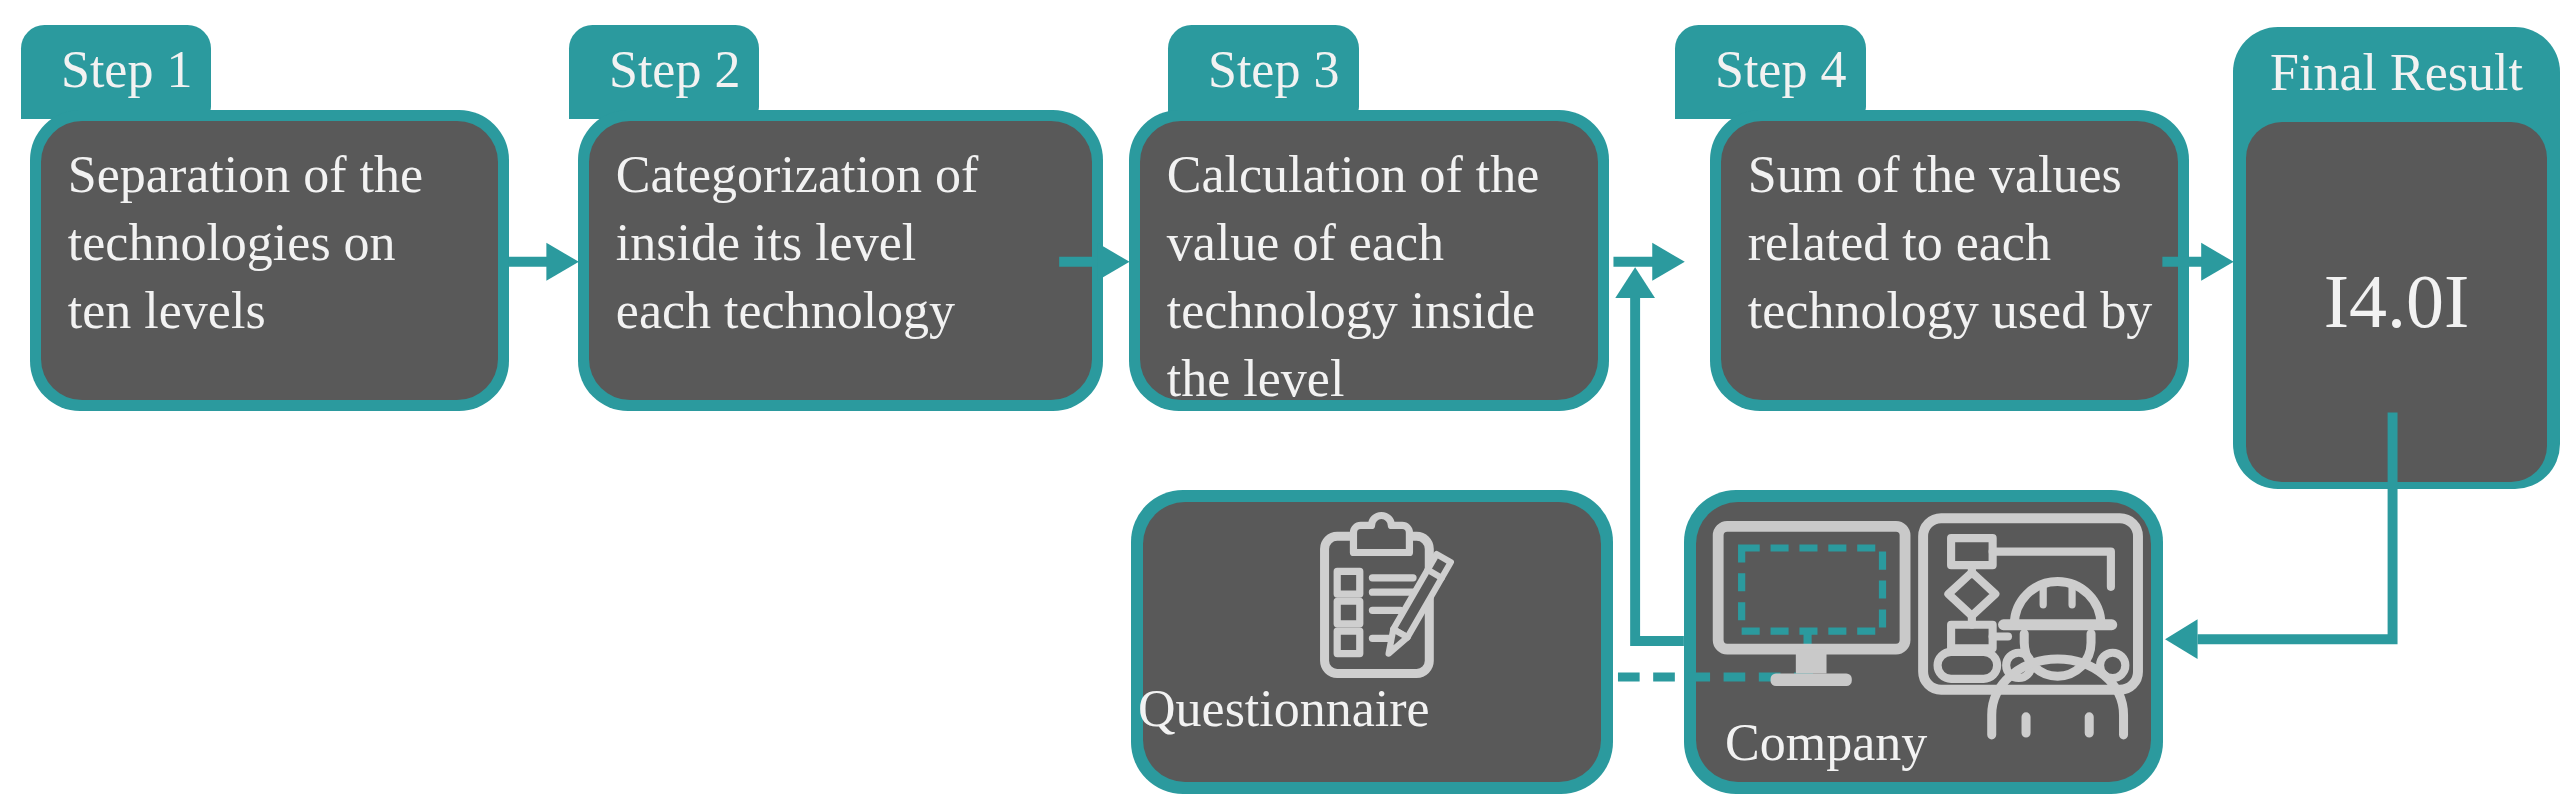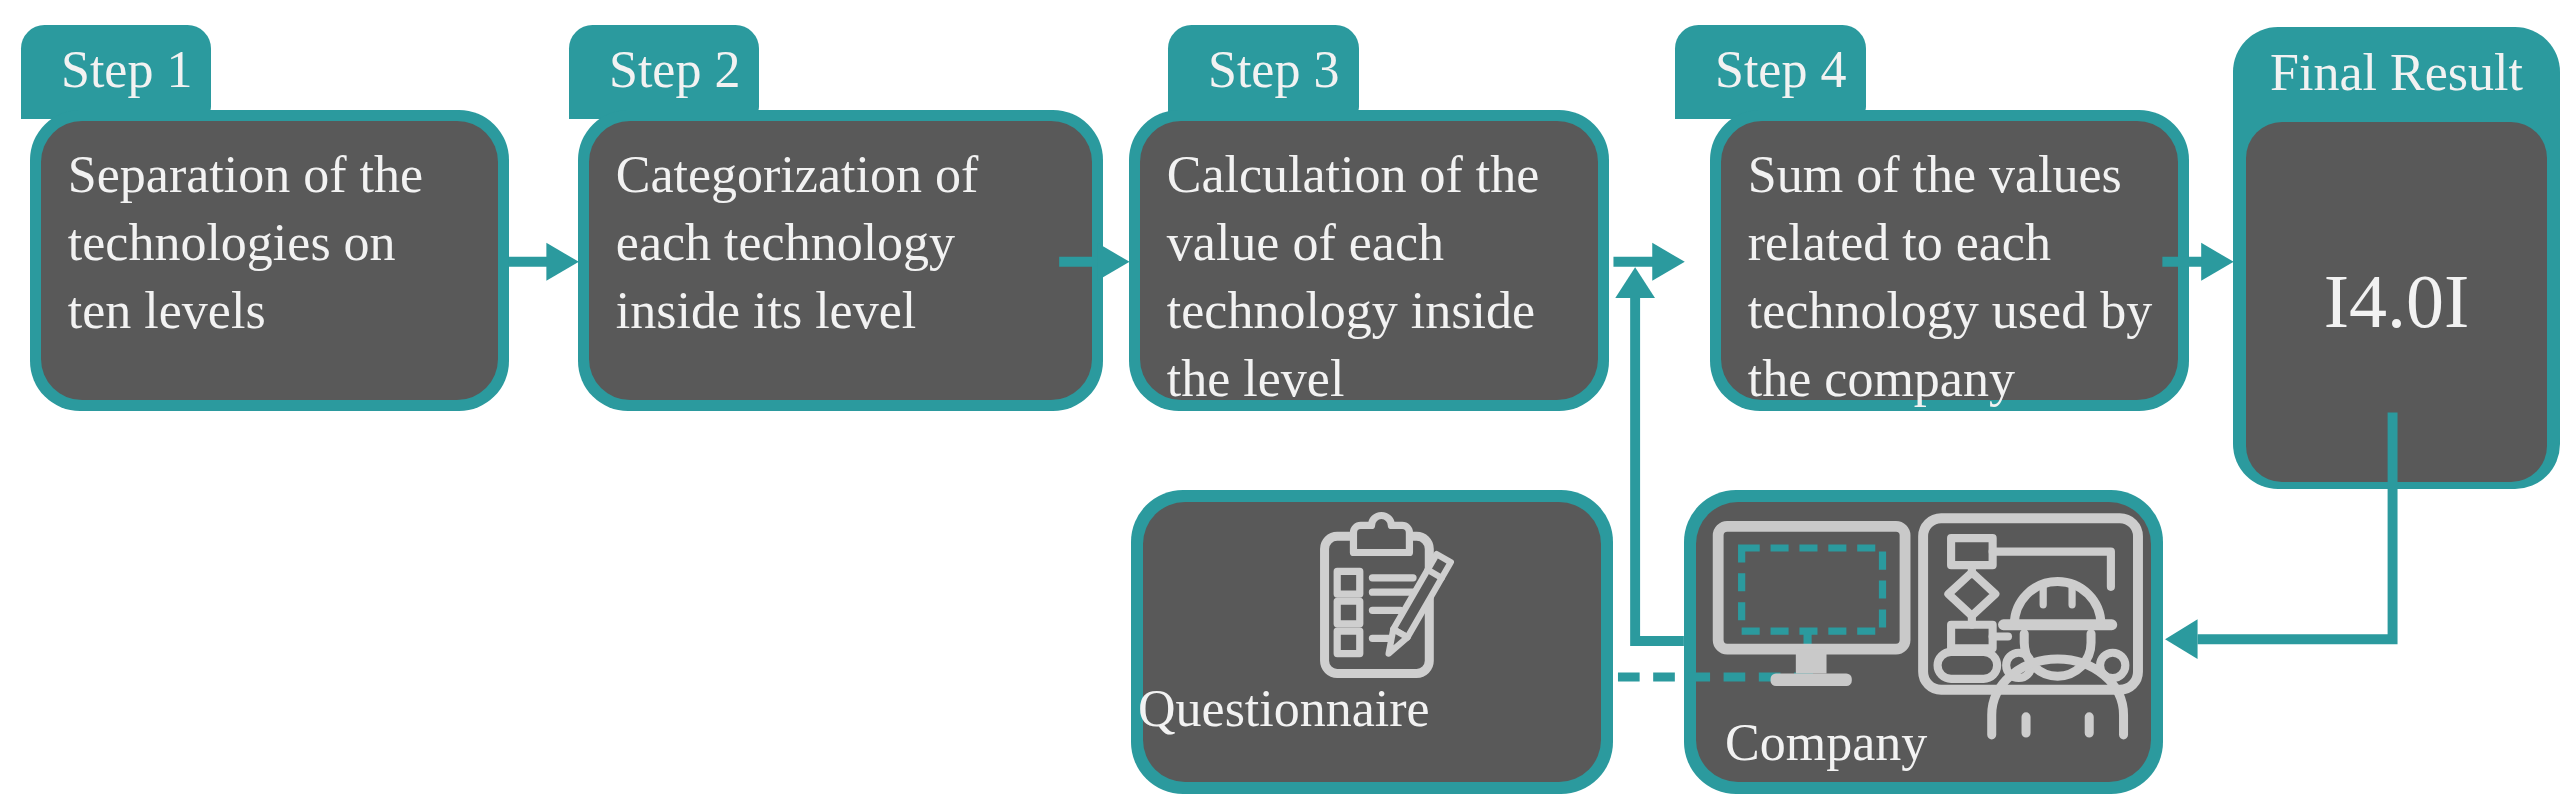--- a/index.html
+++ b/index.html
@@ -48,42 +48,41 @@
       <div class="line">Separation of the</div>
       <div class="line">technologies on</div>
       <div class="line">ten levels</div>
     </div>
   </div>
 
   <div class="tab" style="left:569px;top:25px;min-width:190px;">Step 2</div>
   <div class="stepbox" style="left:578px;top:110px;width:481px;padding-left:44px;">
     <div class="inner">
       <div class="line">Categorization of</div>
+      <div class="line">inside its level</div>
       <div class="line">each technology</div>
-      <div class="line">inside its level</div>
     </div>
   </div>
 
   <div class="tab" style="left:1120px;top:25px;min-width:191px;margin-left:48px;">Step 3</div>
   <div class="stepbox" style="left:1129px;top:110px;width:480px;">
     <div class="inner">
       <div class="line">Calculation of the</div>
       <div class="line">value of each</div>
       <div class="line">technology inside</div>
       <div class="line">the level</div>
     </div>
   </div>
 
   <div class="tab" style="left:1675px;top:25px;min-width:191px;">Step 4</div>
   <div class="stepbox" style="left:1684px;top:110px;margin-left:26px;">
     <div class="inner">
       <div class="line">Sum of the values</div>
       <div class="line">related to each</div>
       <div class="line">technology used by</div>
-      <div class="line">the company</div>
     </div>
   </div>
 
   <div class="finalbox">
     <div class="ftitle">Final Result</div>
     <div class="finner">I4.0I</div>
   </div>
 
   <div class="bottombox" style="left:1131px;width:482px;">
     <div class="binner"></div>

